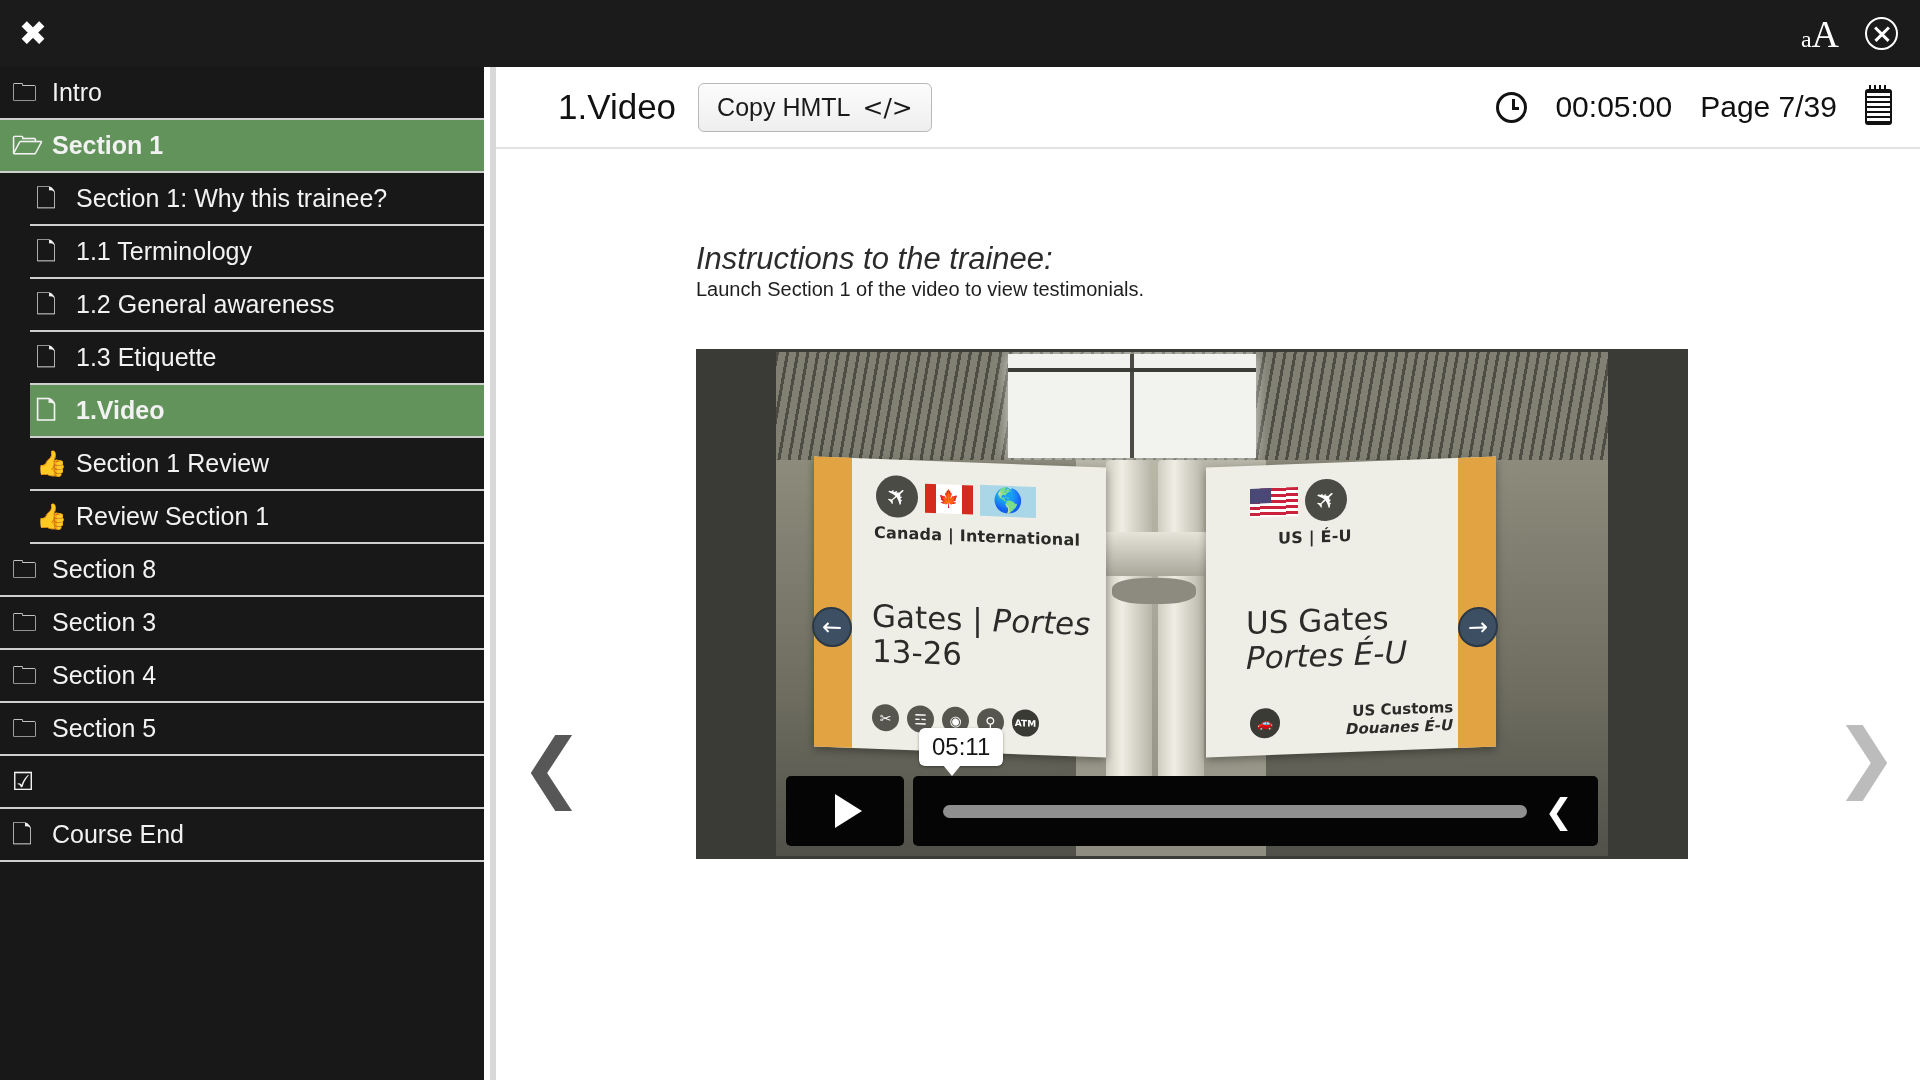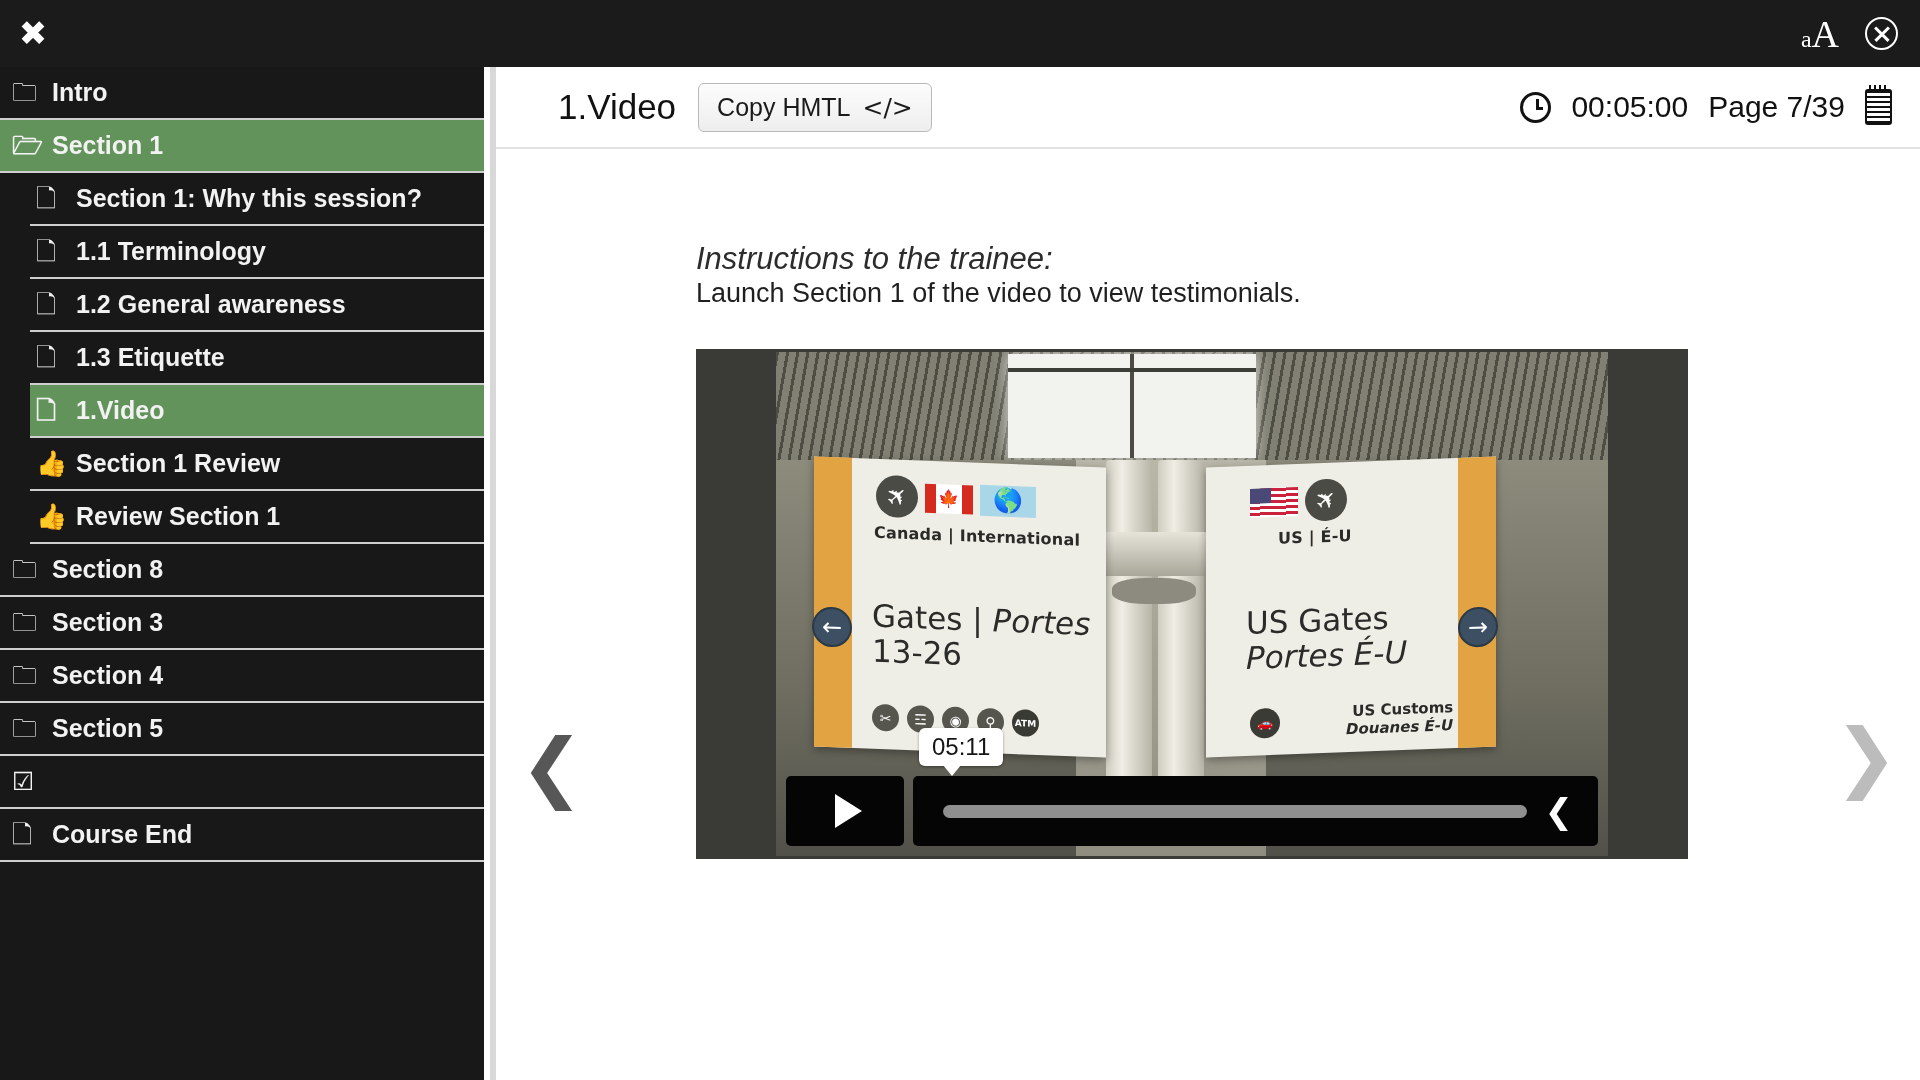--- a/index.html
+++ b/index.html
@@ -94,21 +94,21 @@
   .nav-item.selected { background: #62935b; font-weight: bold; }
   .nav-item .ic {
     display: inline-block;
     width: 30px; min-width: 30px;
     margin-right: 10px;
     text-align: left;
     font-family: "DejaVu Sans", sans-serif;
     font-size: 25px;
     line-height: 1;
   }
-  .nav-item .lbl { white-space: nowrap; font-weight: bold; }
+  .nav-item .lbl { white-space: nowrap; }
 
   
   .main {
     position: absolute;
     left: 484px; top: 67px;
     width: 1436px; height: 1013px;
     background: #ffffff;
   }
   .main-inner {
     position: absolute;
@@ -141,21 +141,21 @@
     cursor: pointer;
     white-space: nowrap;
   }
   .copy-html-btn .code-glyph {
     font-size: 25px;
     font-family: "DejaVu Sans", sans-serif;
   }
   .toolbar-right {
     margin-left: auto;
     display: flex; align-items: center;
-    gap: 20px;
+    gap: 28px;
   }
   .clock-icon {
     width: 31px; height: 31px;
     border: 3.5px solid #121212;
     border-radius: 50%;
     position: relative;
   }
   .clock-icon::before {
     content: ""; position: absolute;
     left: 49%; top: 18%;
@@ -205,21 +205,21 @@
     width: 1000px;
   }
   .instr-head {
     font-style: italic;
     font-size: 31px;
     color: #2c2c2c;
     line-height: 1.18;
     white-space: nowrap;
   }
   .instr-body {
-    font-size: 27px;
+    font-size: 20px;
     color: #1f1f1f;
     line-height: 1.18;
     white-space: nowrap;
   }
 
   
   .video-wrap {
     position: absolute;
     left: 200px; top: 200px;
     width: 992px; height: 510px;
@@ -536,21 +536,21 @@
       <div class="nav-item level0">
         <span class="ic">🗀</span>
         <span class="lbl">Intro</span>
       </div>
       <div class="nav-item level0 selected">
         <span class="ic">🗁</span>
         <span class="lbl">Section 1</span>
       </div>
       <div class="nav-item level1">
         <span class="ic">🗋</span>
-        <span class="lbl">Section 1: Why this session?</span>
+        <span class="lbl">Section 1: Why this trainee?</span>
       </div>
       <div class="nav-item level1">
         <span class="ic">🗋</span>
         <span class="lbl">1.1 Terminology</span>
       </div>
       <div class="nav-item level1">
         <span class="ic">🗋</span>
         <span class="lbl">1.2 General awareness</span>
       </div>
       <div class="nav-item level1">

